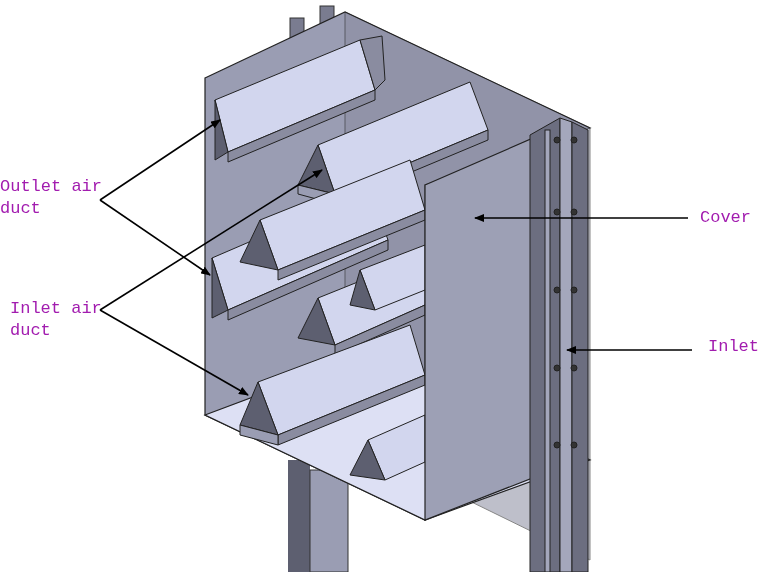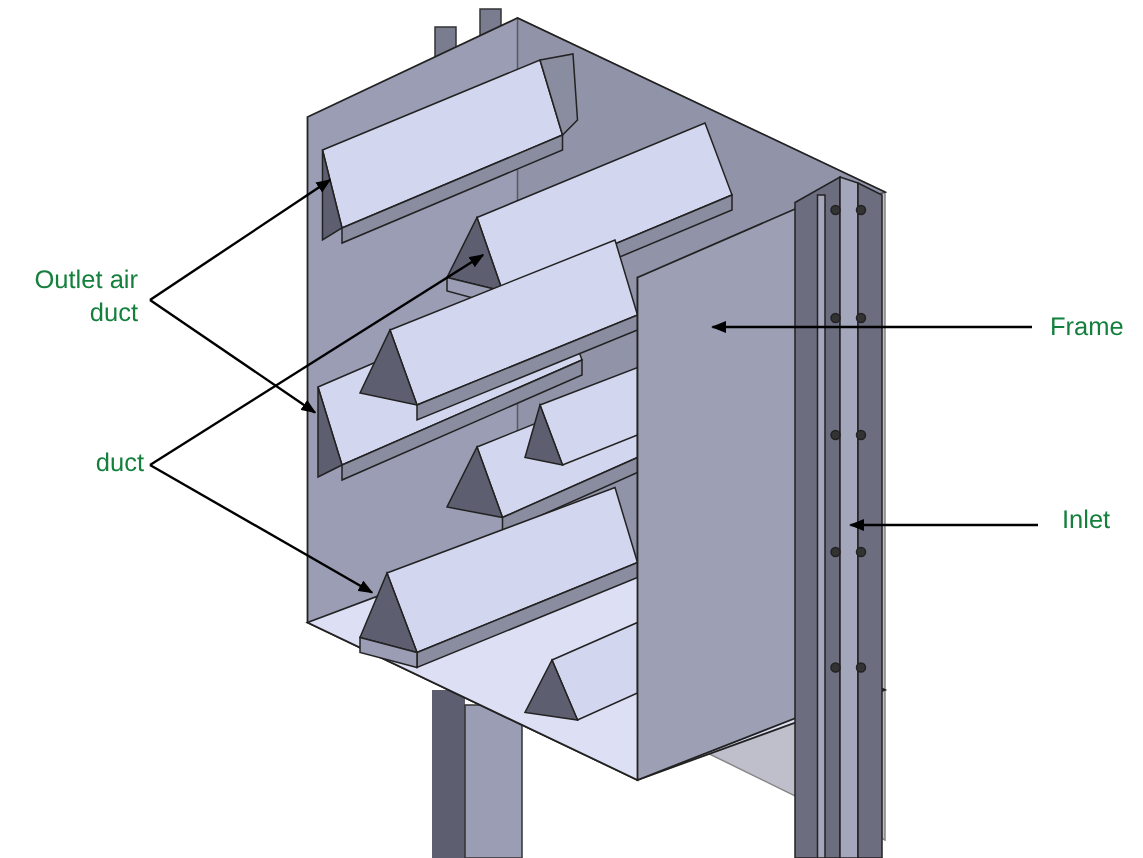--- a/index.html
+++ b/index.html
@@ -1,18 +1,18 @@
 <!DOCTYPE html>
 <html><head>
 <meta charset="utf-8">
 <style>
   html,body{margin:0;padding:0;background:#ffffff;}
   #stage{position:relative;width:762px;height:572px;overflow:hidden;background:#ffffff;}
   svg{position:absolute;left:0;top:0;}
-  .lbl{position:absolute;font-family:Liberation Sans, sans-serif;font-size:17px;color:#15803d;line-height:22px;text-align:right;white-space:nowrap;}
+  .lbl{position:absolute;font-family:Liberation Mono, monospace;font-size:17px;color:#a21caf;line-height:22px;text-align:left;white-space:nowrap;}
 </style>
 </head>
 <body>
 
 <div id="stage">
 <svg width="762" height="572" viewBox="0 0 762 572">
   <defs>
     <marker id="ah" markerWidth="10" markerHeight="8" refX="9" refY="4" orient="auto" markerUnits="userSpaceOnUse">
       <path d="M0,0 L10,4 L0,8 Z" fill="#000"></path>
     </marker>
@@ -110,17 +110,18 @@
     <line x1="688" y1="218" x2="475" y2="218" marker-end="url(#ah)"></line>
     <line x1="692" y1="350" x2="567" y2="350" marker-end="url(#ah)"></line>
   </g>
 </svg>
 
 <div class="lbl" style="left:0px;top:176px;width:92px;">
   <div>Outlet air</div>
   <div>duct</div>
 </div>
 <div class="lbl" style="left:10px;top:298px;width:86px;">
+  <div>Inlet air</div>
   <div>duct</div>
 </div>
-<div class="lbl" style="left:700px;top:207px;">Frame</div>
+<div class="lbl" style="left:700px;top:207px;">Cover</div>
 <div class="lbl" style="left:708px;top:336px;">Inlet</div>
 </div>
 
 </body></html>

